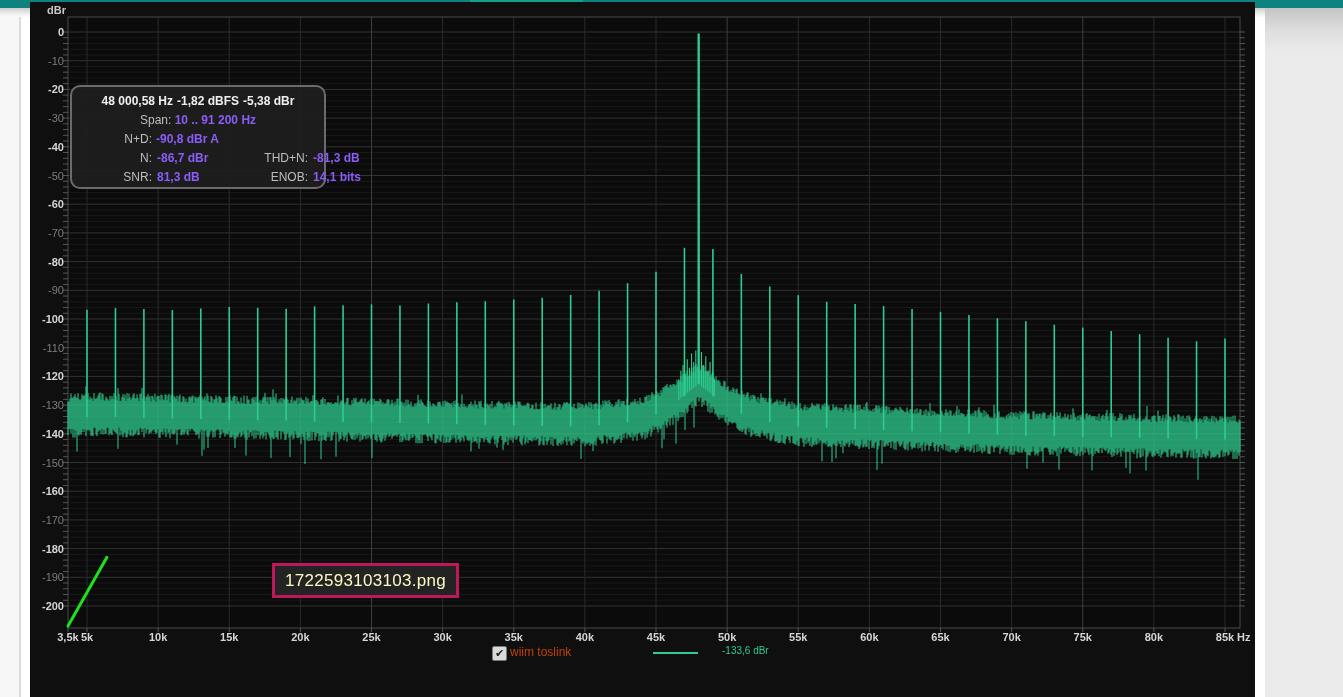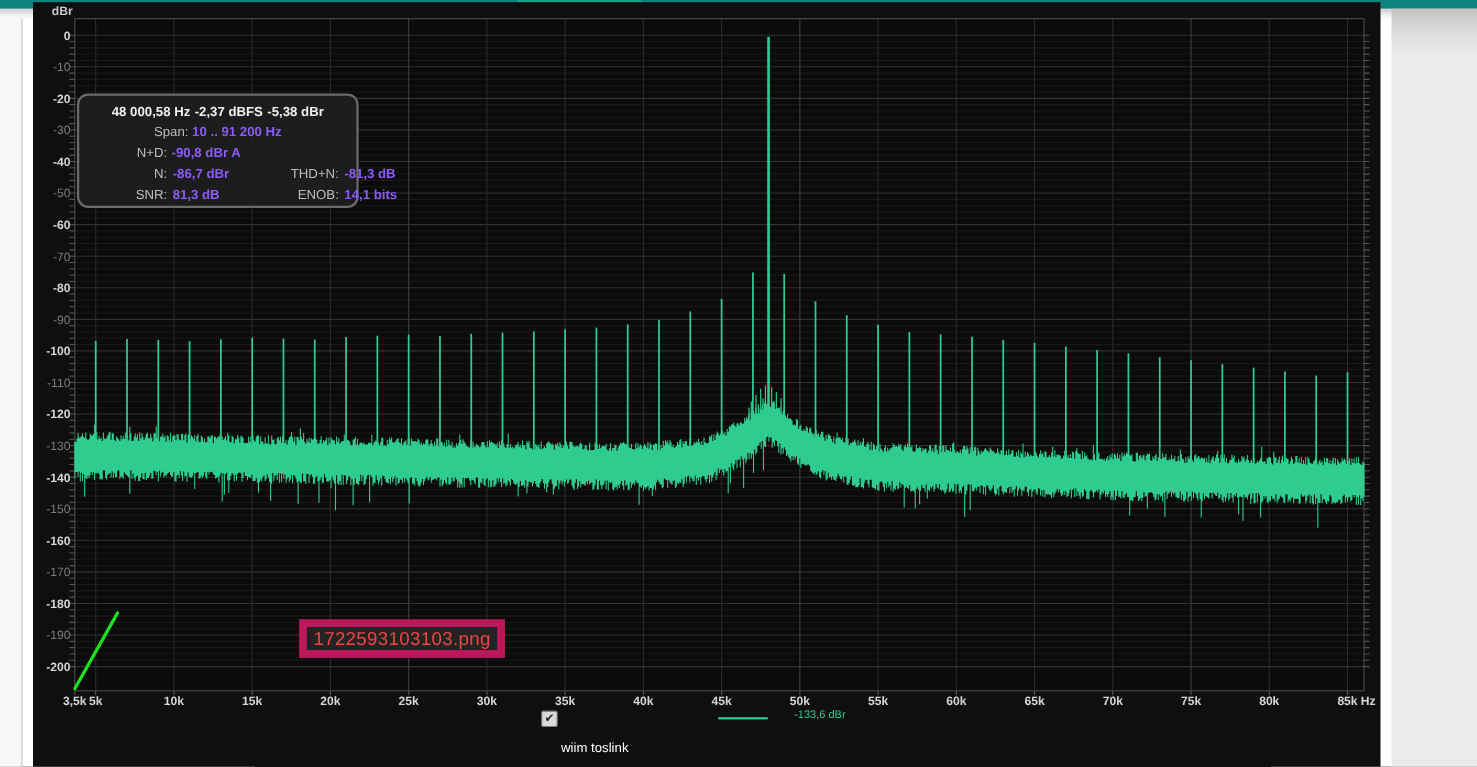--- a/index.html
+++ b/index.html
@@ -26,31 +26,31 @@
   .info-row.center{text-align:center;}
   .ib-label{color:#bdbdbd;font-weight:normal;}
   .ib-value{color:#8b5cf6;font-weight:bold;}
   .r1seg{font-weight:bold;margin:0 2px;}
   .grid-row{display:grid;grid-template-columns:72px auto;column-gap:4px;}
   .grid-row4{display:grid;grid-template-columns:72px 70px 76px auto;column-gap:5px;}
   .lab-r{text-align:right;}
 
   .filename-box{
     position:absolute;left:242px;top:561px;width:187px;height:35px;box-sizing:border-box;
-    background:#232323;border:7px solid #be185d;color:#ef4444;font-size:17px;
+    background:#232323;border:3px solid #be185d;color:#fef9c3;font-size:17px;
     display:flex;align-items:center;justify-content:center;letter-spacing:0.3px;
   }
 
   .legend-row{position:absolute;left:0;top:641px;width:1225px;height:24px;}
   .legend-checkbox{
     position:absolute;left:462px;top:3px;width:13px;height:13px;background:#d9d9d9;
     border:1px solid #7a7a7a;border-radius:2px;color:#222;font-size:11px;line-height:13px;
     text-align:center;cursor:pointer;
   }
-  .legend-name{position:absolute;left:480px;top:2px;font-size:12px;color:#ffffff;cursor:pointer;margin-top:28px;}
+  .legend-name{position:absolute;left:480px;top:2px;font-size:12px;color:#c2410c;cursor:pointer;}
   .legend-line{position:absolute;left:623px;top:9px;width:45px;height:2px;background:#2ecc8e;}
   .legend-value{position:absolute;left:692px;top:2px;font-size:10px;color:#2fc98e;}
 </style>
 </head>
 <body>
 
 <div class="top-accent-bar">
   <div class="top-accent-segment"></div>
 </div>
 <div class="top-strip"></div>
@@ -506,21 +506,21 @@
         <line x1="680.055" y1="360.05" x2="680.055" y2="390.75" stroke="#2ecc8e" stroke-width="1.1"></line>
         <line x1="682.18875" y1="371.53000000000003" x2="682.18875" y2="392.5950000000001" stroke="#2ecc8e" stroke-width="1.1"></line>
         <line x1="684.3225" y1="377.27000000000004" x2="684.3225" y2="394.44000000000005" stroke="#2ecc8e" stroke-width="1.1"></line>
       </g>
       <line x1="668.675" y1="31.435" x2="668.675" y2="382.14" stroke="#2ecc8e" stroke-width="2.4"></line>
       <line x1="38" y1="624.09" x2="76.915" y2="555.21" stroke="#1ee01e" stroke-width="3" stroke-linecap="round"></line>
     </svg>
 
   <div class="info-box">
     <div class="info-row center">
-      <span class="r1seg">48 000,58 Hz</span><span class="r1seg">-2,37 dBFS</span><span class="r1seg">-5,38 dBr</span>
+      <span class="r1seg">48 000,58 Hz</span><span class="r1seg">-1,82 dBFS</span><span class="r1seg">-5,38 dBr</span>
     </div>
     <div class="info-row center">
       <span class="ib-label">Span:</span>
       <span class="ib-value">10 .. 91 200 Hz</span>
     </div>
     <div class="info-row grid-row">
       <span class="ib-label lab-r">N+D:</span>
       <span class="ib-value">-90,8 dBr A</span>
     </div>
     <div class="info-row grid-row4">

